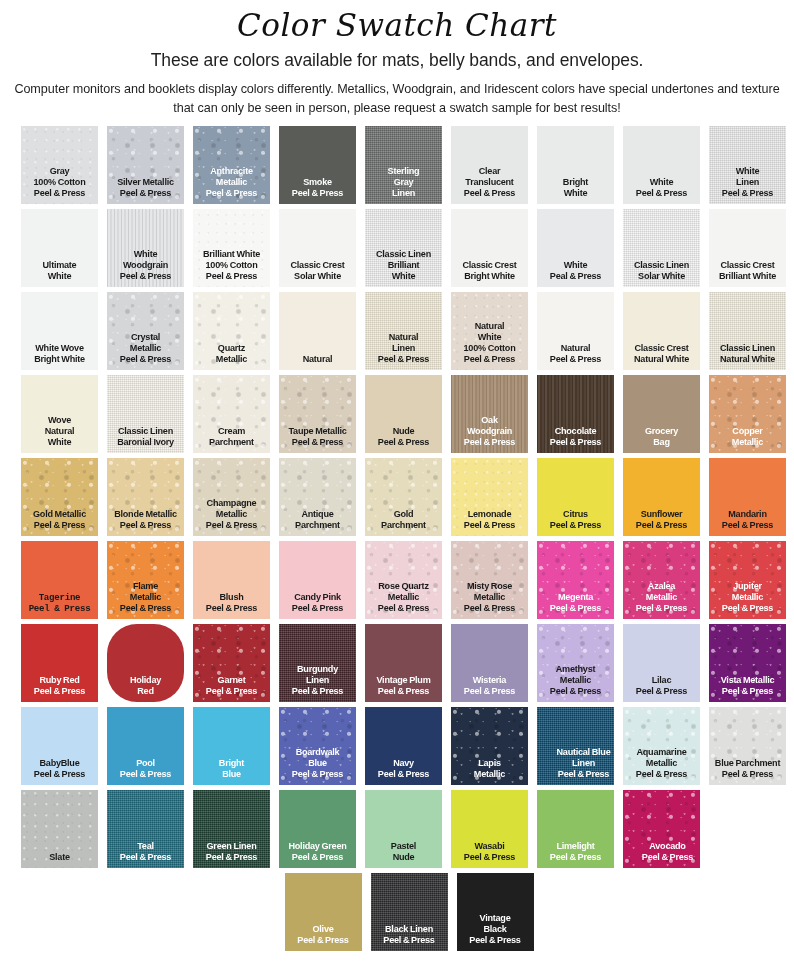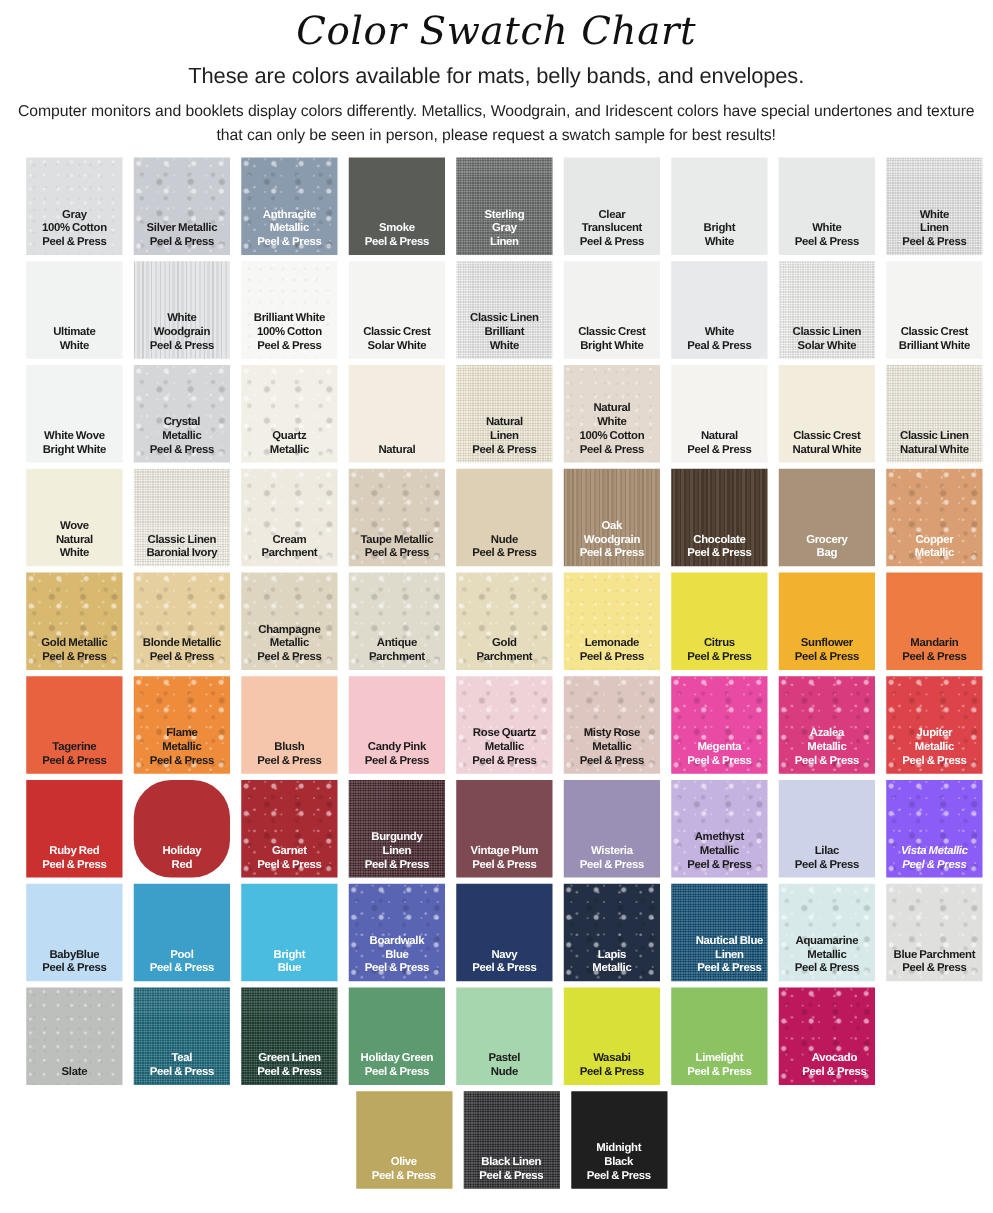--- a/index.html
+++ b/index.html
@@ -473,21 +473,21 @@
           <div class="tex tex-flat"></div>
           <div class="label" style="color: rgb(26, 26, 26);">
             <div>Mandarin</div>
             <div>Peel &amp; Press</div>
           </div>
         </div>
       </div>
       <div class="row">
         <div class="swatch" title="Tagerine Peel &amp; Press" style="background: rgb(232, 98, 63);">
           <div class="tex tex-flat"></div>
-          <div class="label" style="color: rgb(26, 26, 26);">
+          <div class="label" style="color: rgb(26, 26, 26); font-family: Liberation Mono, monospace;">
             <div>Tagerine</div>
             <div>Peel &amp; Press</div>
           </div>
         </div>
         <div class="swatch" title="Flame Metallic Peel &amp; Press" style="background: rgb(239, 140, 60);">
           <div class="tex tex-metallic"></div>
           <div class="label" style="color: rgb(26, 26, 26);">
             <div>Flame</div>
             <div>Metallic</div>
             <div>Peel &amp; Press</div>
@@ -599,21 +599,21 @@
             <div>Peel &amp; Press</div>
           </div>
         </div>
         <div class="swatch" title="Lilac Peel &amp; Press" style="background: rgb(205, 210, 232);">
           <div class="tex tex-flat"></div>
           <div class="label" style="color: rgb(26, 26, 26);">
             <div>Lilac</div>
             <div>Peel &amp; Press</div>
           </div>
         </div>
-        <div class="swatch" title="Vista Metallic Peel &amp; Press" style="background: #8b5cf6; font-style: italic;">
+        <div class="swatch" title="Vista Metallic Peel &amp; Press" style="background: #701a75;">
           <div class="tex tex-metallic"></div>
           <div class="label" style="color: rgb(255, 255, 255);">
             <div>Vista Metallic</div>
             <div>Peel &amp; Press</div>
           </div>
         </div>
       </div>
       <div class="row">
         <div class="swatch" title="BabyBlue Peel &amp; Press" style="background: rgb(190, 220, 244);">
           <div class="tex tex-flat"></div>
@@ -750,21 +750,21 @@
         <div class="swatch" title="Black Linen Peel &amp; Press" style="background: rgb(43, 43, 45);">
           <div class="tex tex-linen"></div>
           <div class="label" style="color: rgb(255, 255, 255);">
             <div>Black Linen</div>
             <div>Peel &amp; Press</div>
           </div>
         </div>
         <div class="swatch" title="Midnight Black Peel &amp; Press" style="background: rgb(31, 31, 31);">
           <div class="tex tex-flat"></div>
           <div class="label" style="color: rgb(255, 255, 255);">
-            <div>Midnight</div>
+            <div>Vintage</div>
             <div>Black</div>
             <div>Peel &amp; Press</div>
           </div>
         </div>
       </div>
     </div>
 
 </div>
 
 </body></html>

